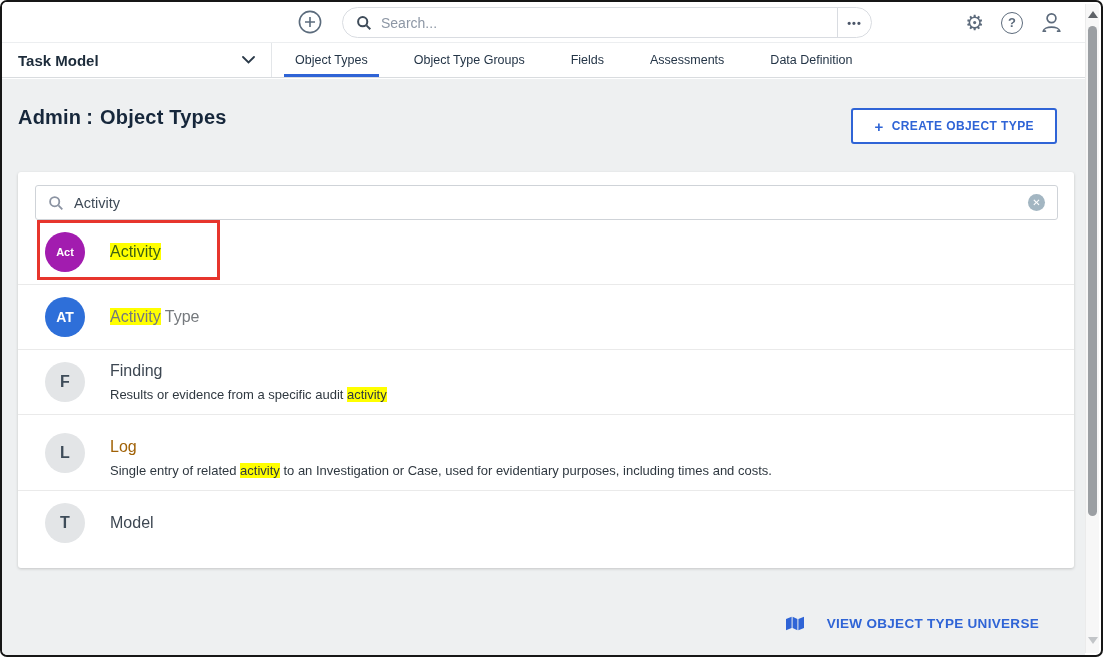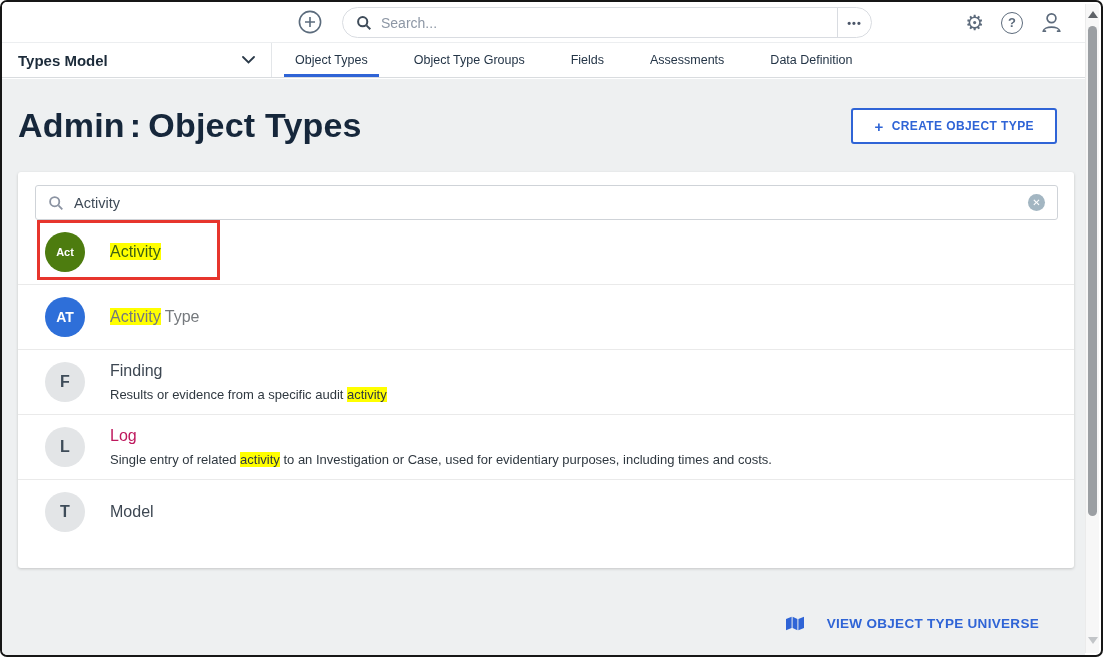--- a/index.html
+++ b/index.html
@@ -36,21 +36,21 @@
   .dropdown-label { font-size:15px; font-weight:bold; color:#1c2b3a; }
   .tab-bar { display:flex; }
   .tab { position:relative; display:flex; align-items:center; padding:0 23px;
          font-size:12.5px; color:#243547; cursor:pointer; white-space:nowrap; }
   .tab.active::after { content:""; position:absolute; left:12px; right:12px; bottom:0;
                        height:3px; background:var(--accent); }
 
   
   .page { position:absolute; top:77px; left:0; right:0; bottom:0; background:#eef0f1; }
   .page-head { position:relative; height:93px; }
-  .page-title { position:absolute; left:16px; top:27px; font-size:34px; font-weight:bold;
+  .page-title { position:absolute; left:16px; top:27px; font-size:20px; font-weight:bold;
                 color:#16273b; letter-spacing:.2px; }
   .page-title .colon { margin:0 7px 0 5px; }
   .create-btn { position:absolute; right:28px; top:29px; height:36px; padding:0 21px;
                 background:#fff; border:2px solid var(--accent); border-radius:3px;
                 color:var(--accent); font-size:12px; font-weight:bold; letter-spacing:.4px;
                 display:flex; align-items:center; gap:8px; cursor:pointer; font-family:inherit; }
   .create-btn .plus-glyph { font-size:15px; font-weight:bold; }
 
   
   .card { position:relative; margin:0 11px 0 16px; height:396px; background:#fff;
@@ -136,21 +136,21 @@
             <path d="M3.4 20.2 C3.4 14.8 19.6 14.8 19.6 20.2"></path>
             <line x1="3.4" y1="20.2" x2="5.4" y2="20.2"></line>
               <line x1="17.6" y1="20.2" x2="19.6" y2="20.2"></line>
           </svg>
         </span>
       </div>
     </div>
 
     <div class="navbar">
       <div class="dropdown">
-        <span class="dropdown-label">Types Model</span>
+        <span class="dropdown-label">Task Model</span>
         <span>
           <svg width="13" height="8" viewBox="0 0 13 8" fill="none" stroke="#2b3a49" stroke-width="1.8" stroke-linecap="round">
             <polyline points="1,1 6.5,6.5 12,1"></polyline>
           </svg>
         </span>
       </div>
       <div class="tab-bar">
           <div class="tab active">Object Types</div>
           <div class="tab">Object Type Groups</div>
           <div class="tab">Fields</div>
@@ -180,42 +180,42 @@
               </svg>
             </span>
             <input type="text" value="Activity" style="">
             <span class="clear-btn">
               <span>✕</span>
             </span>
           </div>
         </div>
         <div class="results">
             <div class="row">
-              <span class="avatar" style="background: #4d7c0f; color: rgb(255, 255, 255); font-size: 11px;">Act</span>
+              <span class="avatar" style="background: #a21caf; color: rgb(255, 255, 255); font-size: 11px;">Act</span>
               <div class="content">
                 <div class="title" style="color: rgb(63, 98, 18);"><span class="hl">Activity</span></div>
               </div>
             </div>
             <div class="row">
               <span class="avatar" style="background: rgb(46, 111, 217); color: rgb(255, 255, 255); font-size: 14px;">AT</span>
               <div class="content">
                 <div class="title" style="color: rgb(117, 121, 125);"><span class="hl">Activity</span><span> Type</span></div>
               </div>
             </div>
             <div class="row">
               <span class="avatar" style="background: rgb(227, 229, 231); color: rgb(62, 76, 89); font-size: 16px;">F</span>
               <div class="content">
                 <div class="title" style="color: rgb(61, 71, 82);"><span>Finding</span></div>
                 <div class="desc"><span>Results or evidence from a specific audit </span><span class="hl">activity</span></div>
               </div>
             </div>
             <div class="row">
               <span class="avatar" style="background: rgb(227, 229, 231); color: rgb(62, 76, 89); font-size: 16px;">L</span>
               <div class="content">
-                <div class="title" style="color: #be185d;"><span>Log</span></div>
+                <div class="title" style="color: #a16207; margin-top: 11px;"><span>Log</span></div>
                 <div class="desc"><span>Single entry of related </span><span class="hl">activity</span><span> to an Investigation or Case, used for evidentiary purposes, including times and costs.</span></div>
               </div>
             </div>
             <div class="row">
               <span class="avatar" style="background: rgb(227, 229, 231); color: rgb(62, 76, 89); font-size: 16px;">T</span>
               <div class="content">
                 <div class="title" style="color: rgb(61, 71, 82);"><span>Model</span></div>
               </div>
             </div>
           </div>

